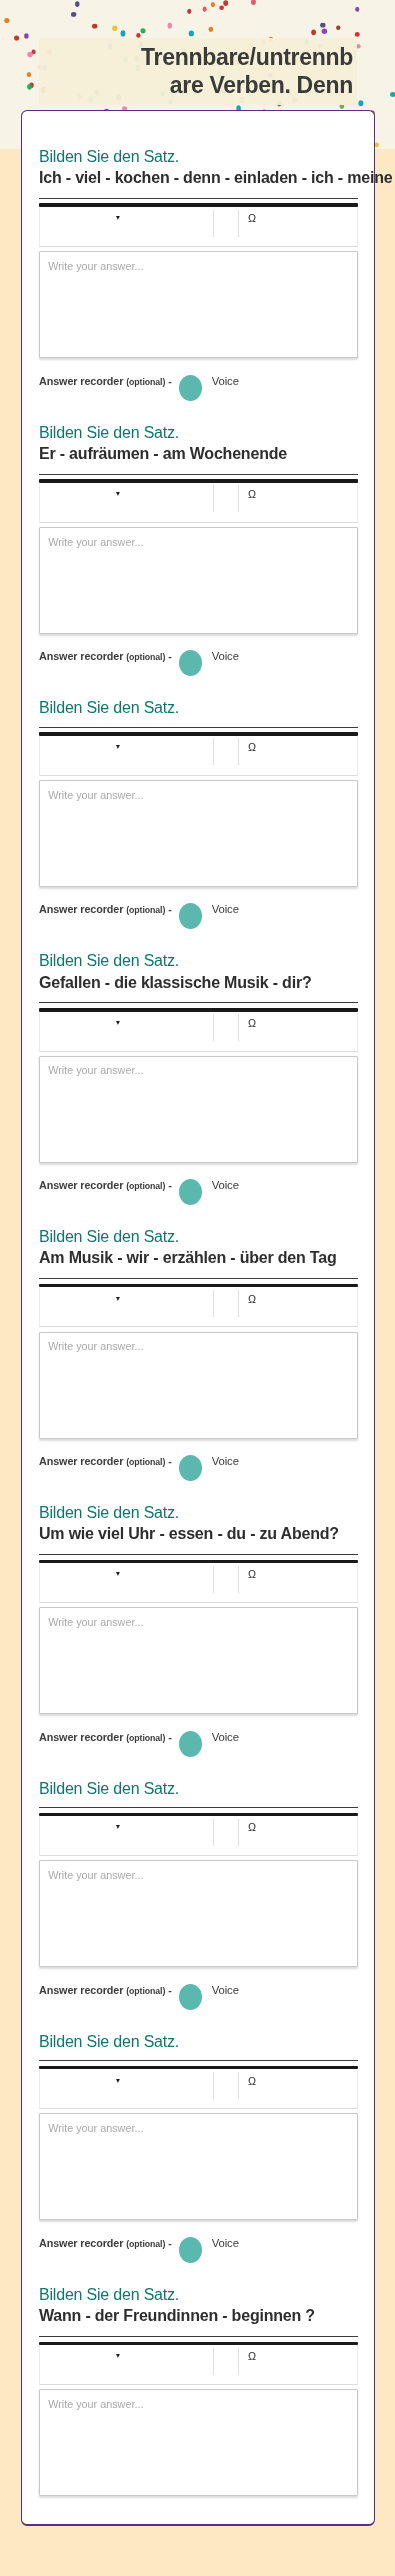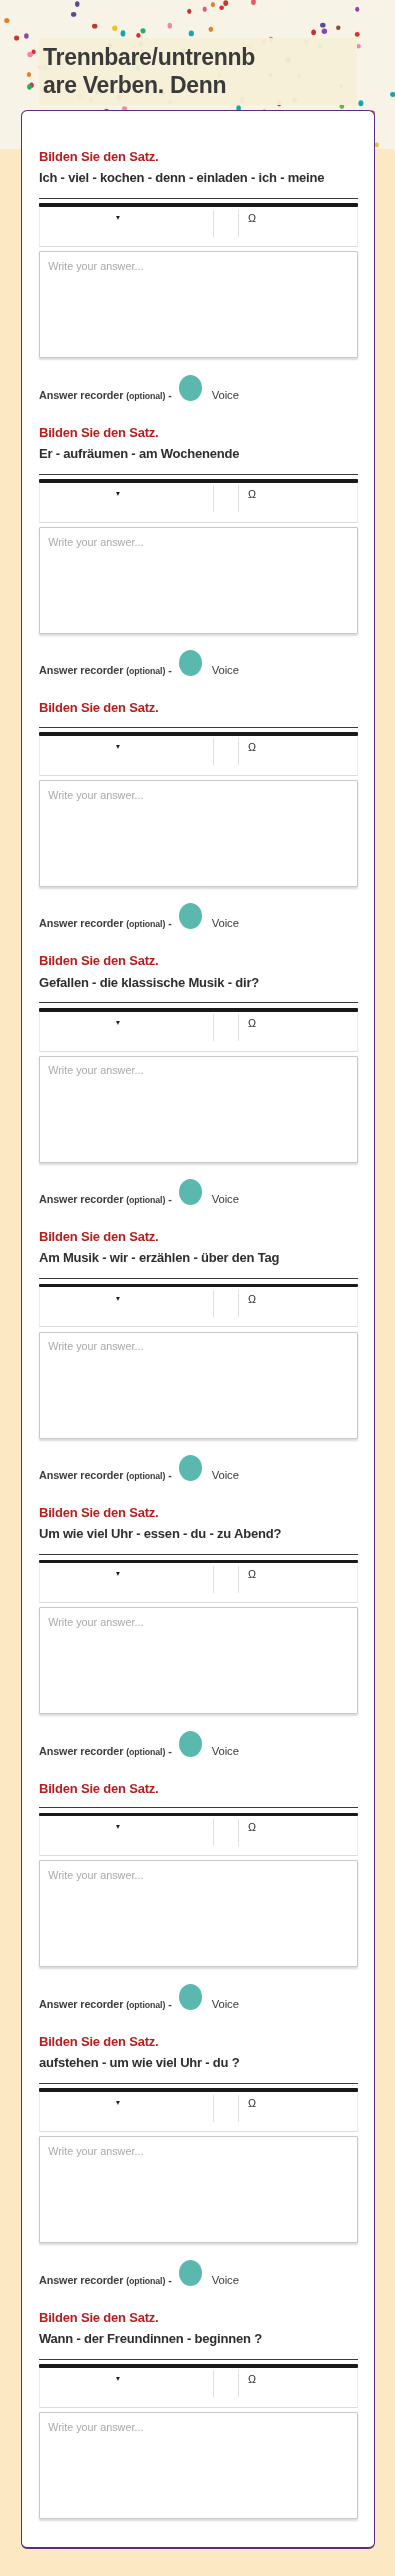--- a/index.html
+++ b/index.html
@@ -25,21 +25,21 @@
   .banner svg { display: block; }
 
   
   .title-box {
     position: relative;
     z-index: 2;
     width: 318px;
     margin: 38px auto 0;
     padding: 4.6px 4.1px 6.7px;
     background: rgba(246, 239, 215, 0.95);
-    text-align: left;
+    text-align: right;
   }
   .title-line {
     font-size: 23px;
     line-height: 28px;
     font-weight: 700;
     letter-spacing: -0.3px;
     color: #3a3a3a;
   }
 
   
@@ -50,29 +50,29 @@
     margin: 4.6px auto 0;
     background: #ffffff;
     border: 1.5px solid #5c2c82;
     border-bottom-width: 2.1px;
     border-radius: 6.2px;
     padding: 37px 16.5px 5.2px 17px;
   }
 
   .q { margin-bottom: 23px; }
   .q-heading {
-    font-size: 13px;
+    font-size: 16px;
     line-height: 17px;
-    font-weight: 700;
+    font-weight: 400;
     letter-spacing: -0.2px;
-    color: #b91c1c;
+    color: #0f766e;
   }
   .prompt { margin-top: 3.1px; }
   .prompt-line {
-    font-size: 13px;
+    font-size: 16px;
     line-height: 19.6px;
     font-weight: 700;
     letter-spacing: -0.2px;
     color: #2e2e2e;
     white-space: nowrap;
   }
 
   .divider {
     margin-top: 10.3px;
     border-top: 1px solid #3b3b3b;
@@ -130,21 +130,21 @@
     resize: none;
     outline: none;
     background: #ffffff;
   }
   .answer::placeholder { color: #a9a9a9; }
 
   .voice-row {
     margin-top: 16.5px;
     height: 26px;
     display: flex;
-    align-items: flex-end;
+    align-items: flex-start;
   }
   .rec-label {
     font-size: 10.8px;
     font-weight: 700;
     color: #3d3d3d;
     letter-spacing: -0.1px;
   }
   .rec-label .opt {
     font-size: 8.8px;
     font-weight: 700;
@@ -457,23 +457,20 @@
         <span class="opt">(optional)</span>
         <span>-</span>
       </span>
       <button class="voice-btn"></button>
       <span class="voice-label">Voice</span>
     </div>
   </section>
 
   <section class="q">
     <h3 class="q-heading">Bilden Sie den Satz.</h3>
-    <div class="prompt">
-            <div class="prompt-line">aufstehen - um wie viel Uhr - du ?</div>
-          </div>
     <div class="divider"></div>
     <div class="audio">
       <div class="audio-bar"></div>
       <div class="audio-body">
         <span class="audio-tri">▾</span>
         <span class="audio-sep s1"></span>
         <span class="audio-sep s2"></span>
         <span class="audio-omega">Ω</span>
       </div>
     </div>

